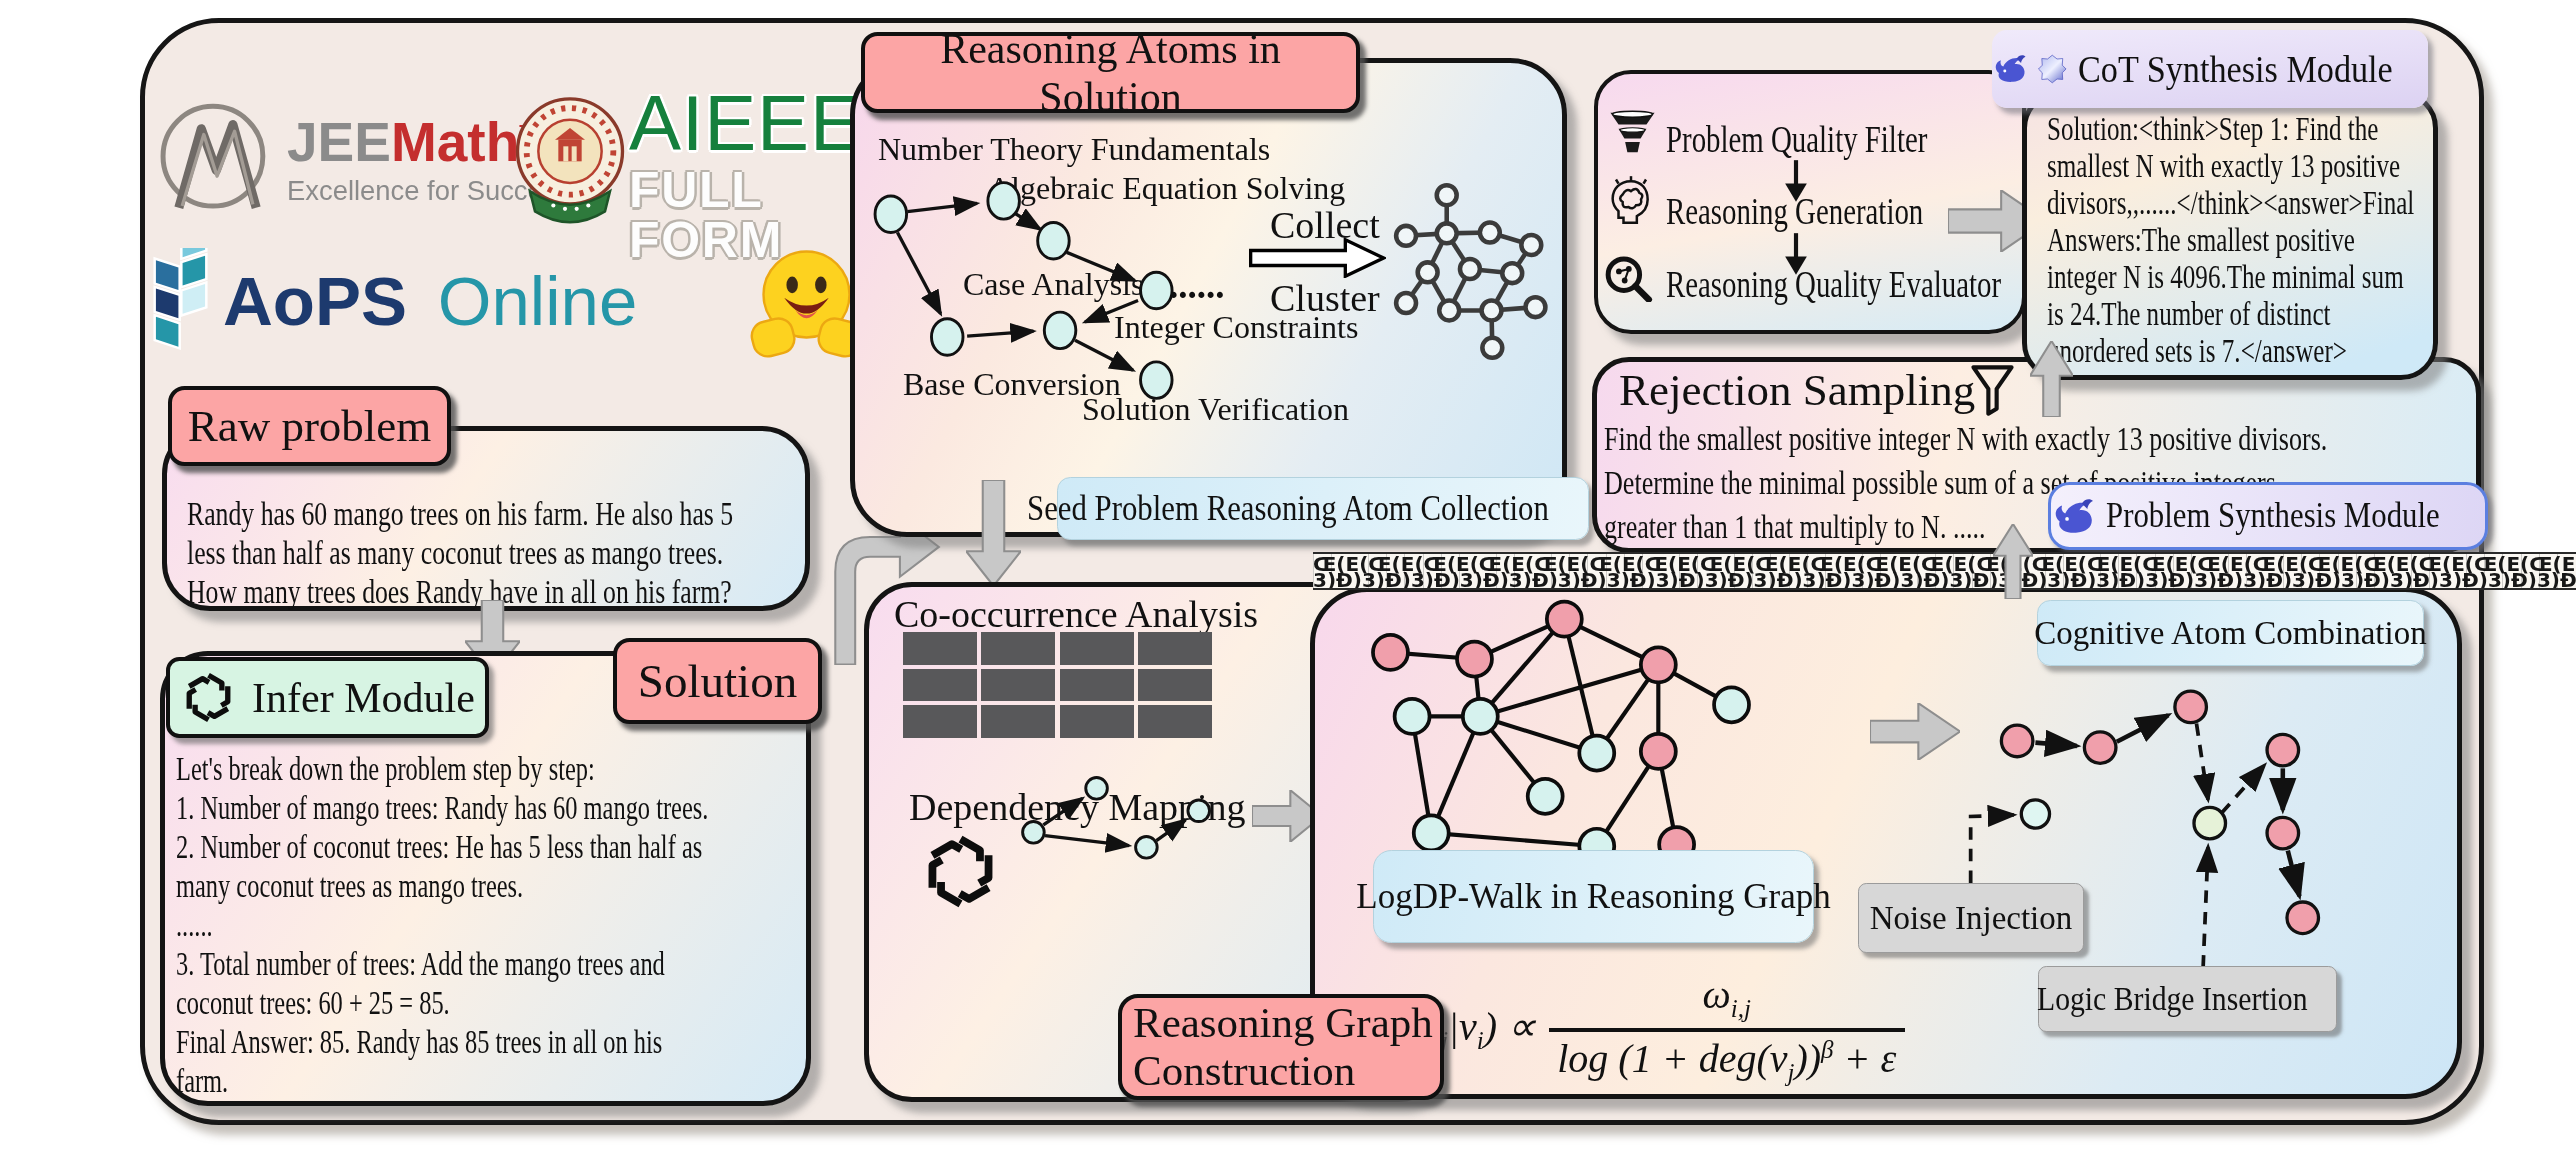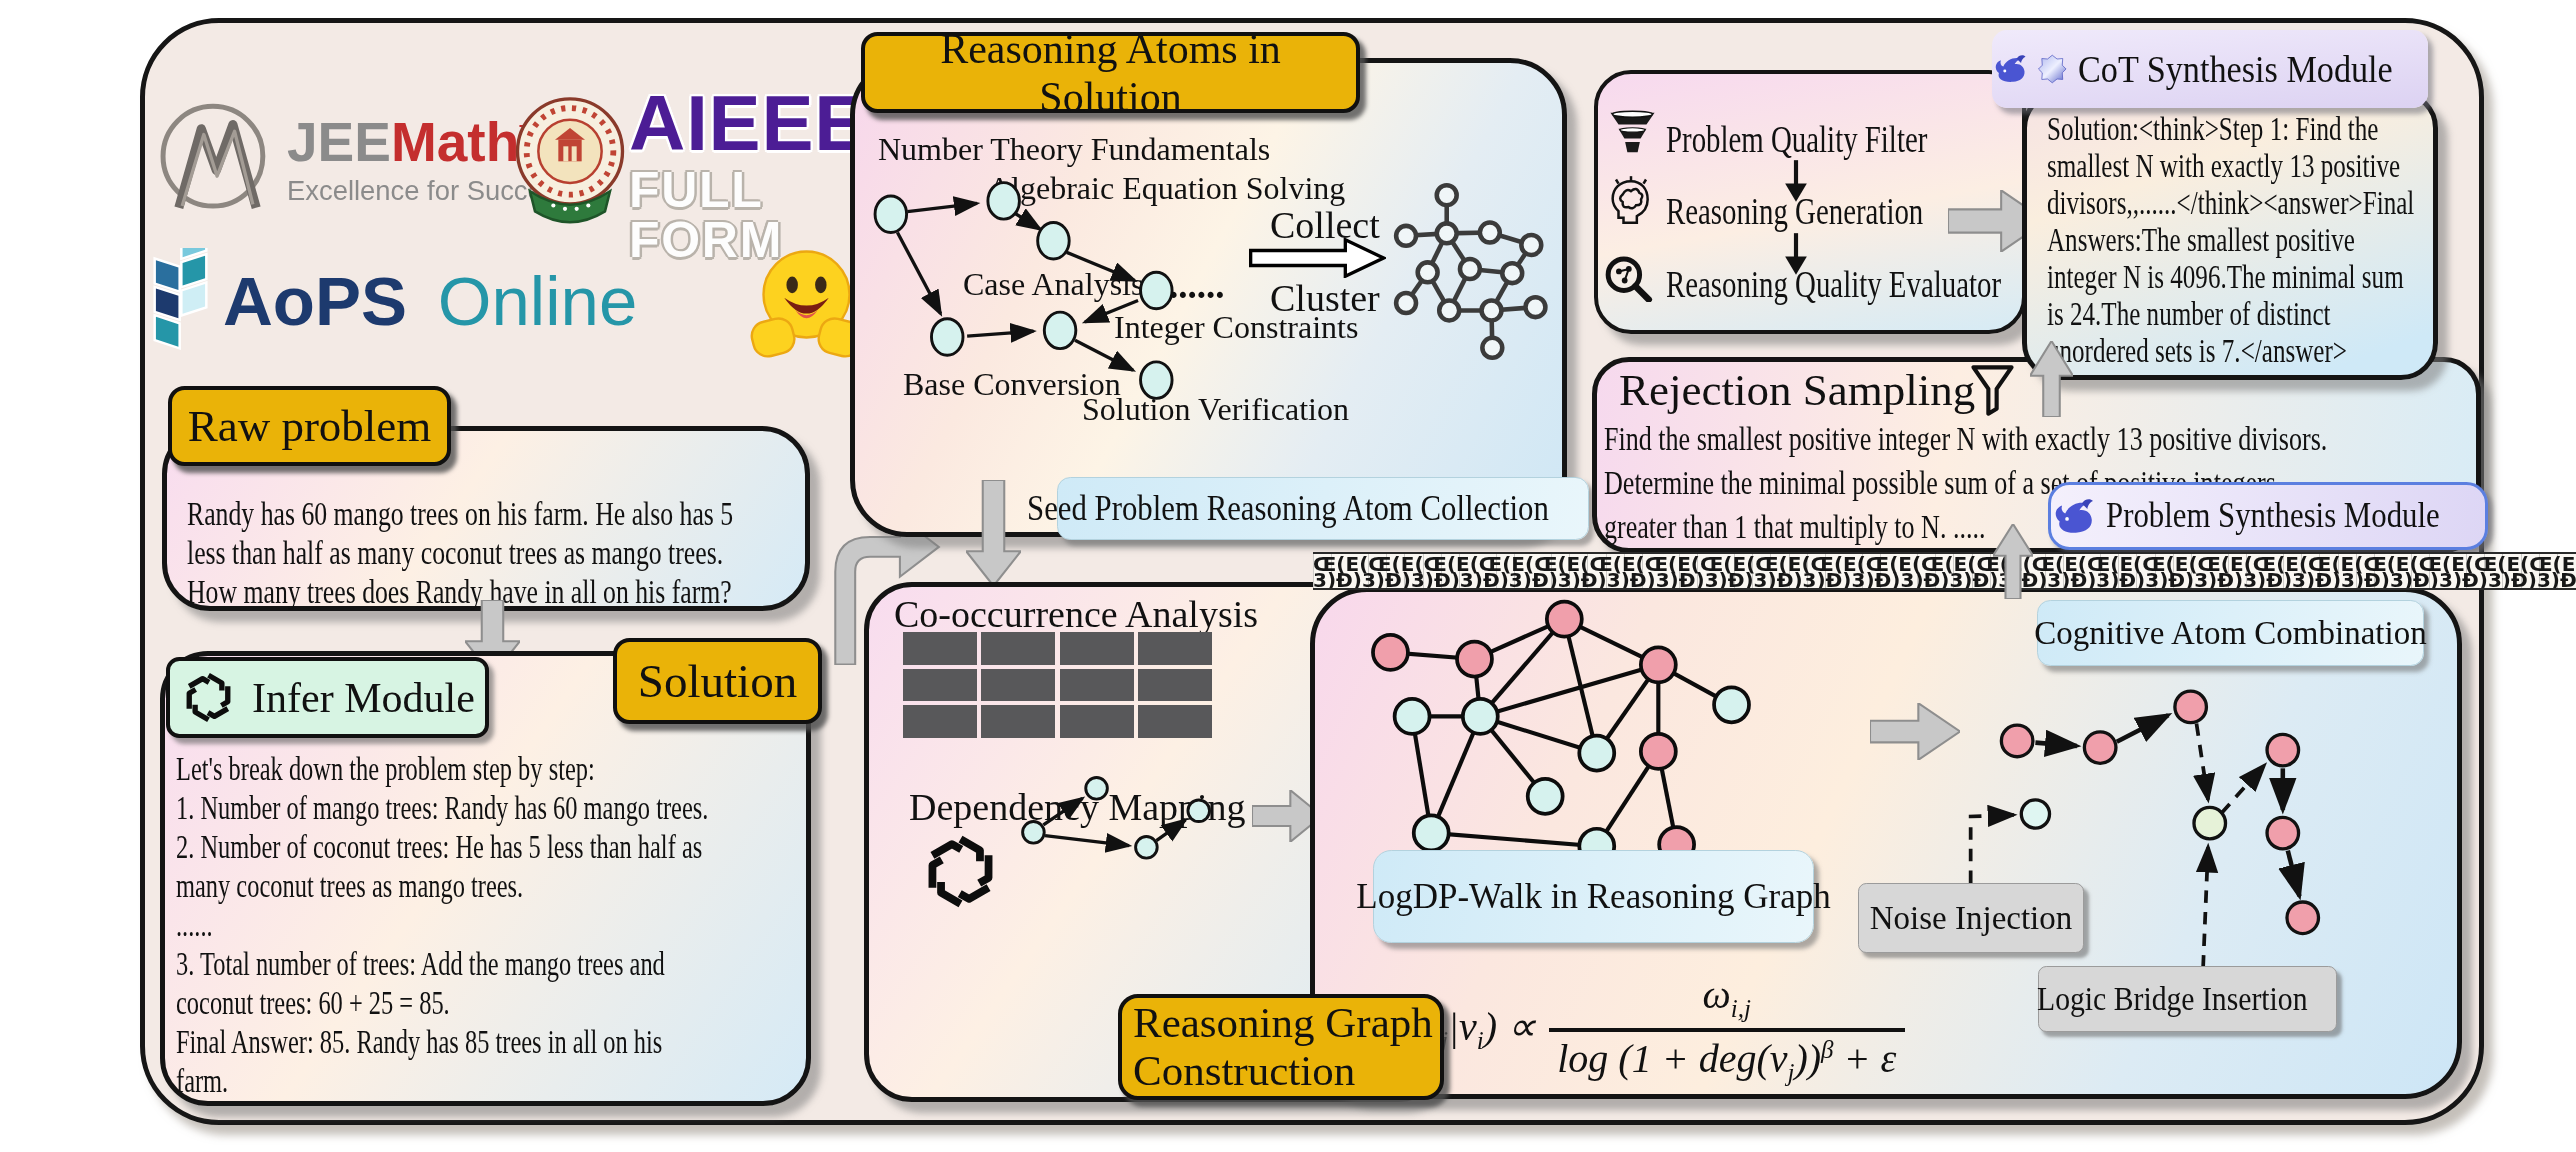--- a/index.html
+++ b/index.html
@@ -14,21 +14,21 @@
   .panel {
     position:absolute; border:5px solid #141414; border-radius:48px;
     box-shadow:10px 10.8px 7.5px rgba(125,125,125,.55);
   }
   .grad-a { background:linear-gradient(118deg,#f7d7ec 0%,#fbe9e0 30%,#fdf4e6 48%,#e4edf3 70%,#cfe7f5 100%); }
   .grad-b { background:linear-gradient(125deg,#f8dcef 0%,#fdf0e4 45%,#d5eaf6 100%); }
   .grad-c { background:linear-gradient(100deg,#f6d9ee 0%,#fdeee2 40%,#d8ecf6 100%); }
   .grad-d { background:linear-gradient(160deg,#f6e3e3 0%,#faeede 30%,#cfe9f7 90%); }
   .grad-e { background:linear-gradient(170deg,#f7d9ef 0%,#fceee3 55%,#d6ebf5 100%); }
   .tbox {
-    position:absolute; background:#eab308; border:4.2px solid #101010; border-radius:16.6px;
+    position:absolute; background:#fca5a5; border:4.2px solid #101010; border-radius:16.6px;
     box-shadow:5.8px 6.6px 4.2px rgba(80,80,80,.8);
     display:flex; align-items:center; justify-content:center; text-align:center;
   }
   .lbl { position:absolute; white-space:nowrap; }
   .squeeze { transform-origin:left top; }
   .bluecap {
     position:absolute; background:linear-gradient(100deg,#cfeaf7 0%,#e9f6fb 100%);
     border:1.7px solid #b3d2de; border-radius:13.3px;
     box-shadow:5px 5.8px 4.2px rgba(110,110,110,.55);
     display:flex; align-items:center; justify-content:center;
@@ -91,21 +91,21 @@
     <path d="M48,56 L66,42 L84,56 Z" fill="#c04434"></path>
     <rect x="58" y="64" width="6" height="18" fill="#f3e3bd"></rect>
       <rect x="68" y="64" width="6" height="18" fill="#f3e3bd"></rect>
     <path d="M18,118 Q66,150 114,118 L108,142 Q66,168 24,142 Z" fill="#2e7a3c" stroke="#1e5428" stroke-width="3"></path>
     <circle cx="46" cy="135" r="2.5" fill="#fff"></circle>
       <circle cx="60" cy="139" r="2.5" fill="#fff"></circle>
       <circle cx="74" cy="139" r="2.5" fill="#fff"></circle>
       <circle cx="88" cy="135" r="2.5" fill="#fff"></circle>
   </svg>
   <div class="abs sans" style="left:629px;top:83px;width:216px;">
-    <div style="font-size:78px;font-weight:700;letter-spacing:0.8px;color:#4c1d95;line-height:1.05;
+    <div style="font-size:78px;font-weight:400;letter-spacing:0.8px;color:#15803d;line-height:1.05;
              text-shadow:-2.5px 0 #fff,2.5px 0 #fff,0 -2.5px #fff,0 2.5px #fff,-1.7px -1.7px #fff,1.7px 1.7px #fff,-1.7px 1.7px #fff,1.7px -1.7px #fff;">AIEEE</div>
     <div style="font-size:50px;font-weight:700;letter-spacing:1.7px;color:#fdfdfd;line-height:1;
              text-shadow:-2.5px 0 #b9b3ab,2.5px 0 #b9b3ab,0 -2.5px #b9b3ab,0 2.5px #b9b3ab,1.7px 1.7px #b9b3ab,-1.7px -1.7px #b9b3ab;">FULL FORM</div>
   </div>
   <svg class="abs" style="left:148px;top:248px;" width="65" height="110" viewBox="0 0 78 132">
     <g stroke="#fff" stroke-width="3">
       <rect x="8" y="10" width="30" height="30" transform="skewY(18)" fill="#2a6f9e"></rect>
       <rect x="40" y="-4" width="30" height="30" transform="skewY(-18)" fill="#79c9dd"></rect>
       <rect x="8" y="44" width="30" height="30" transform="skewY(18)" fill="#1d3a6e"></rect>
       <rect x="40" y="30" width="30" height="30" transform="skewY(-18)" fill="#2596a8"></rect>

